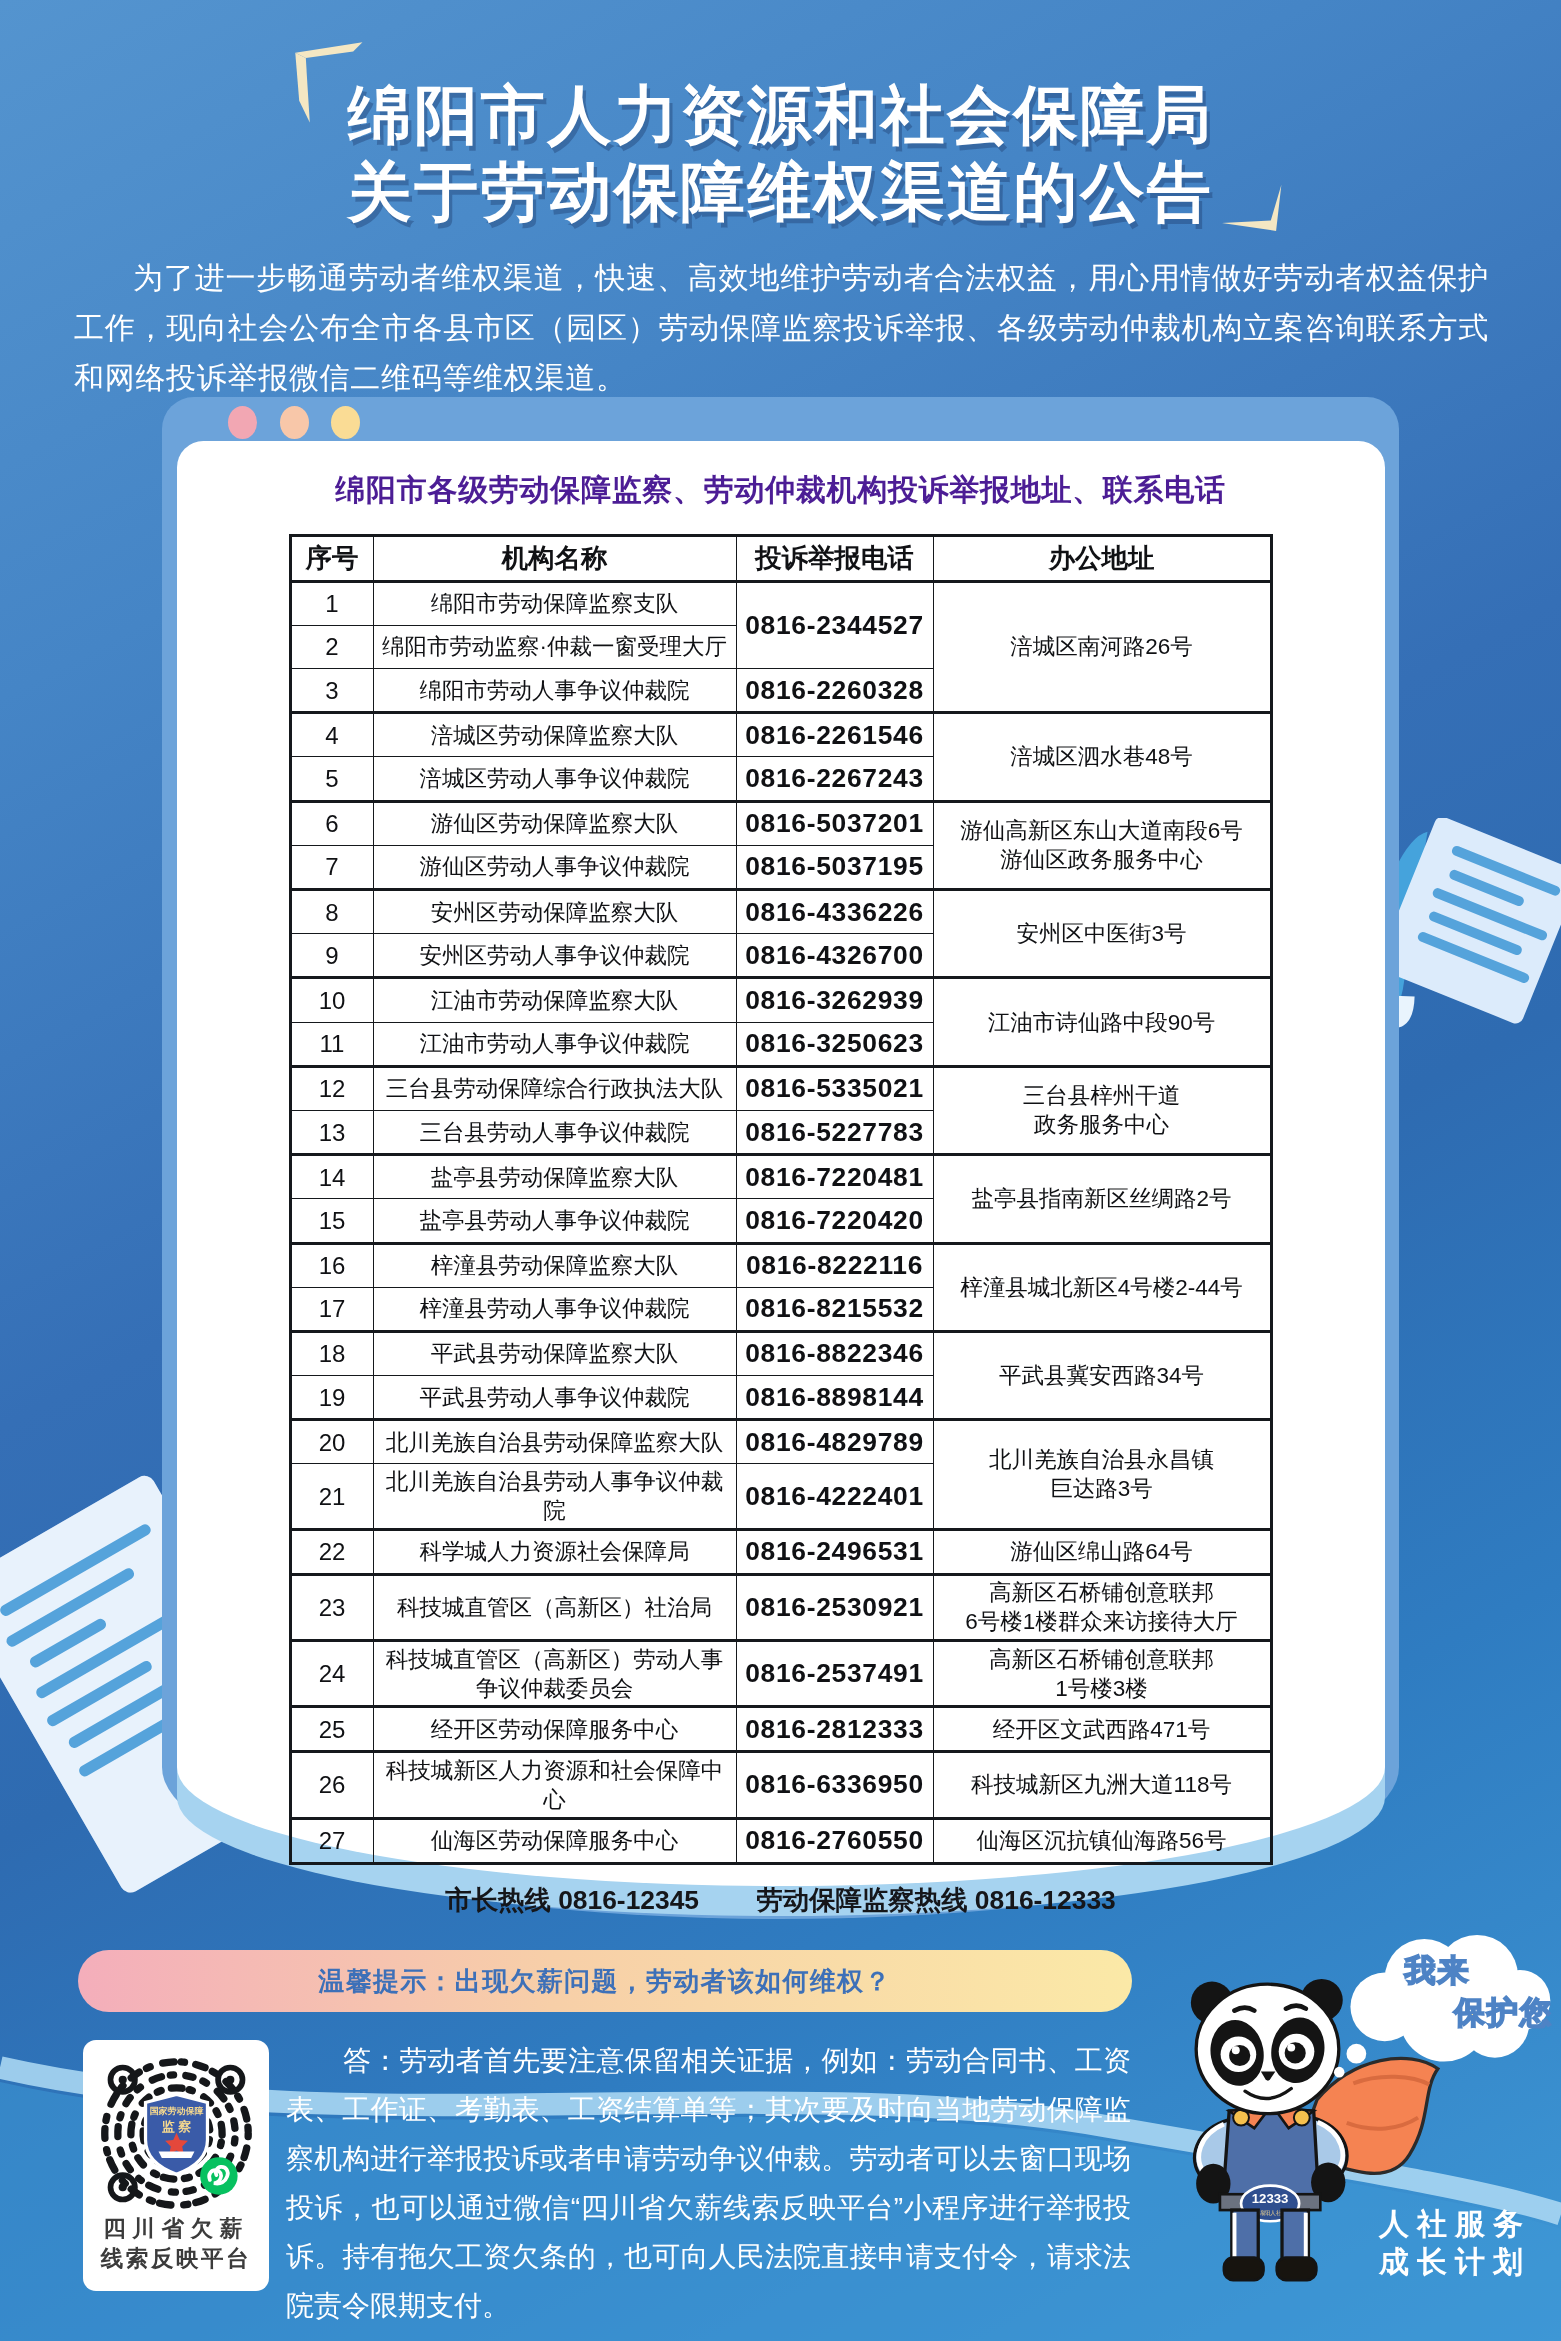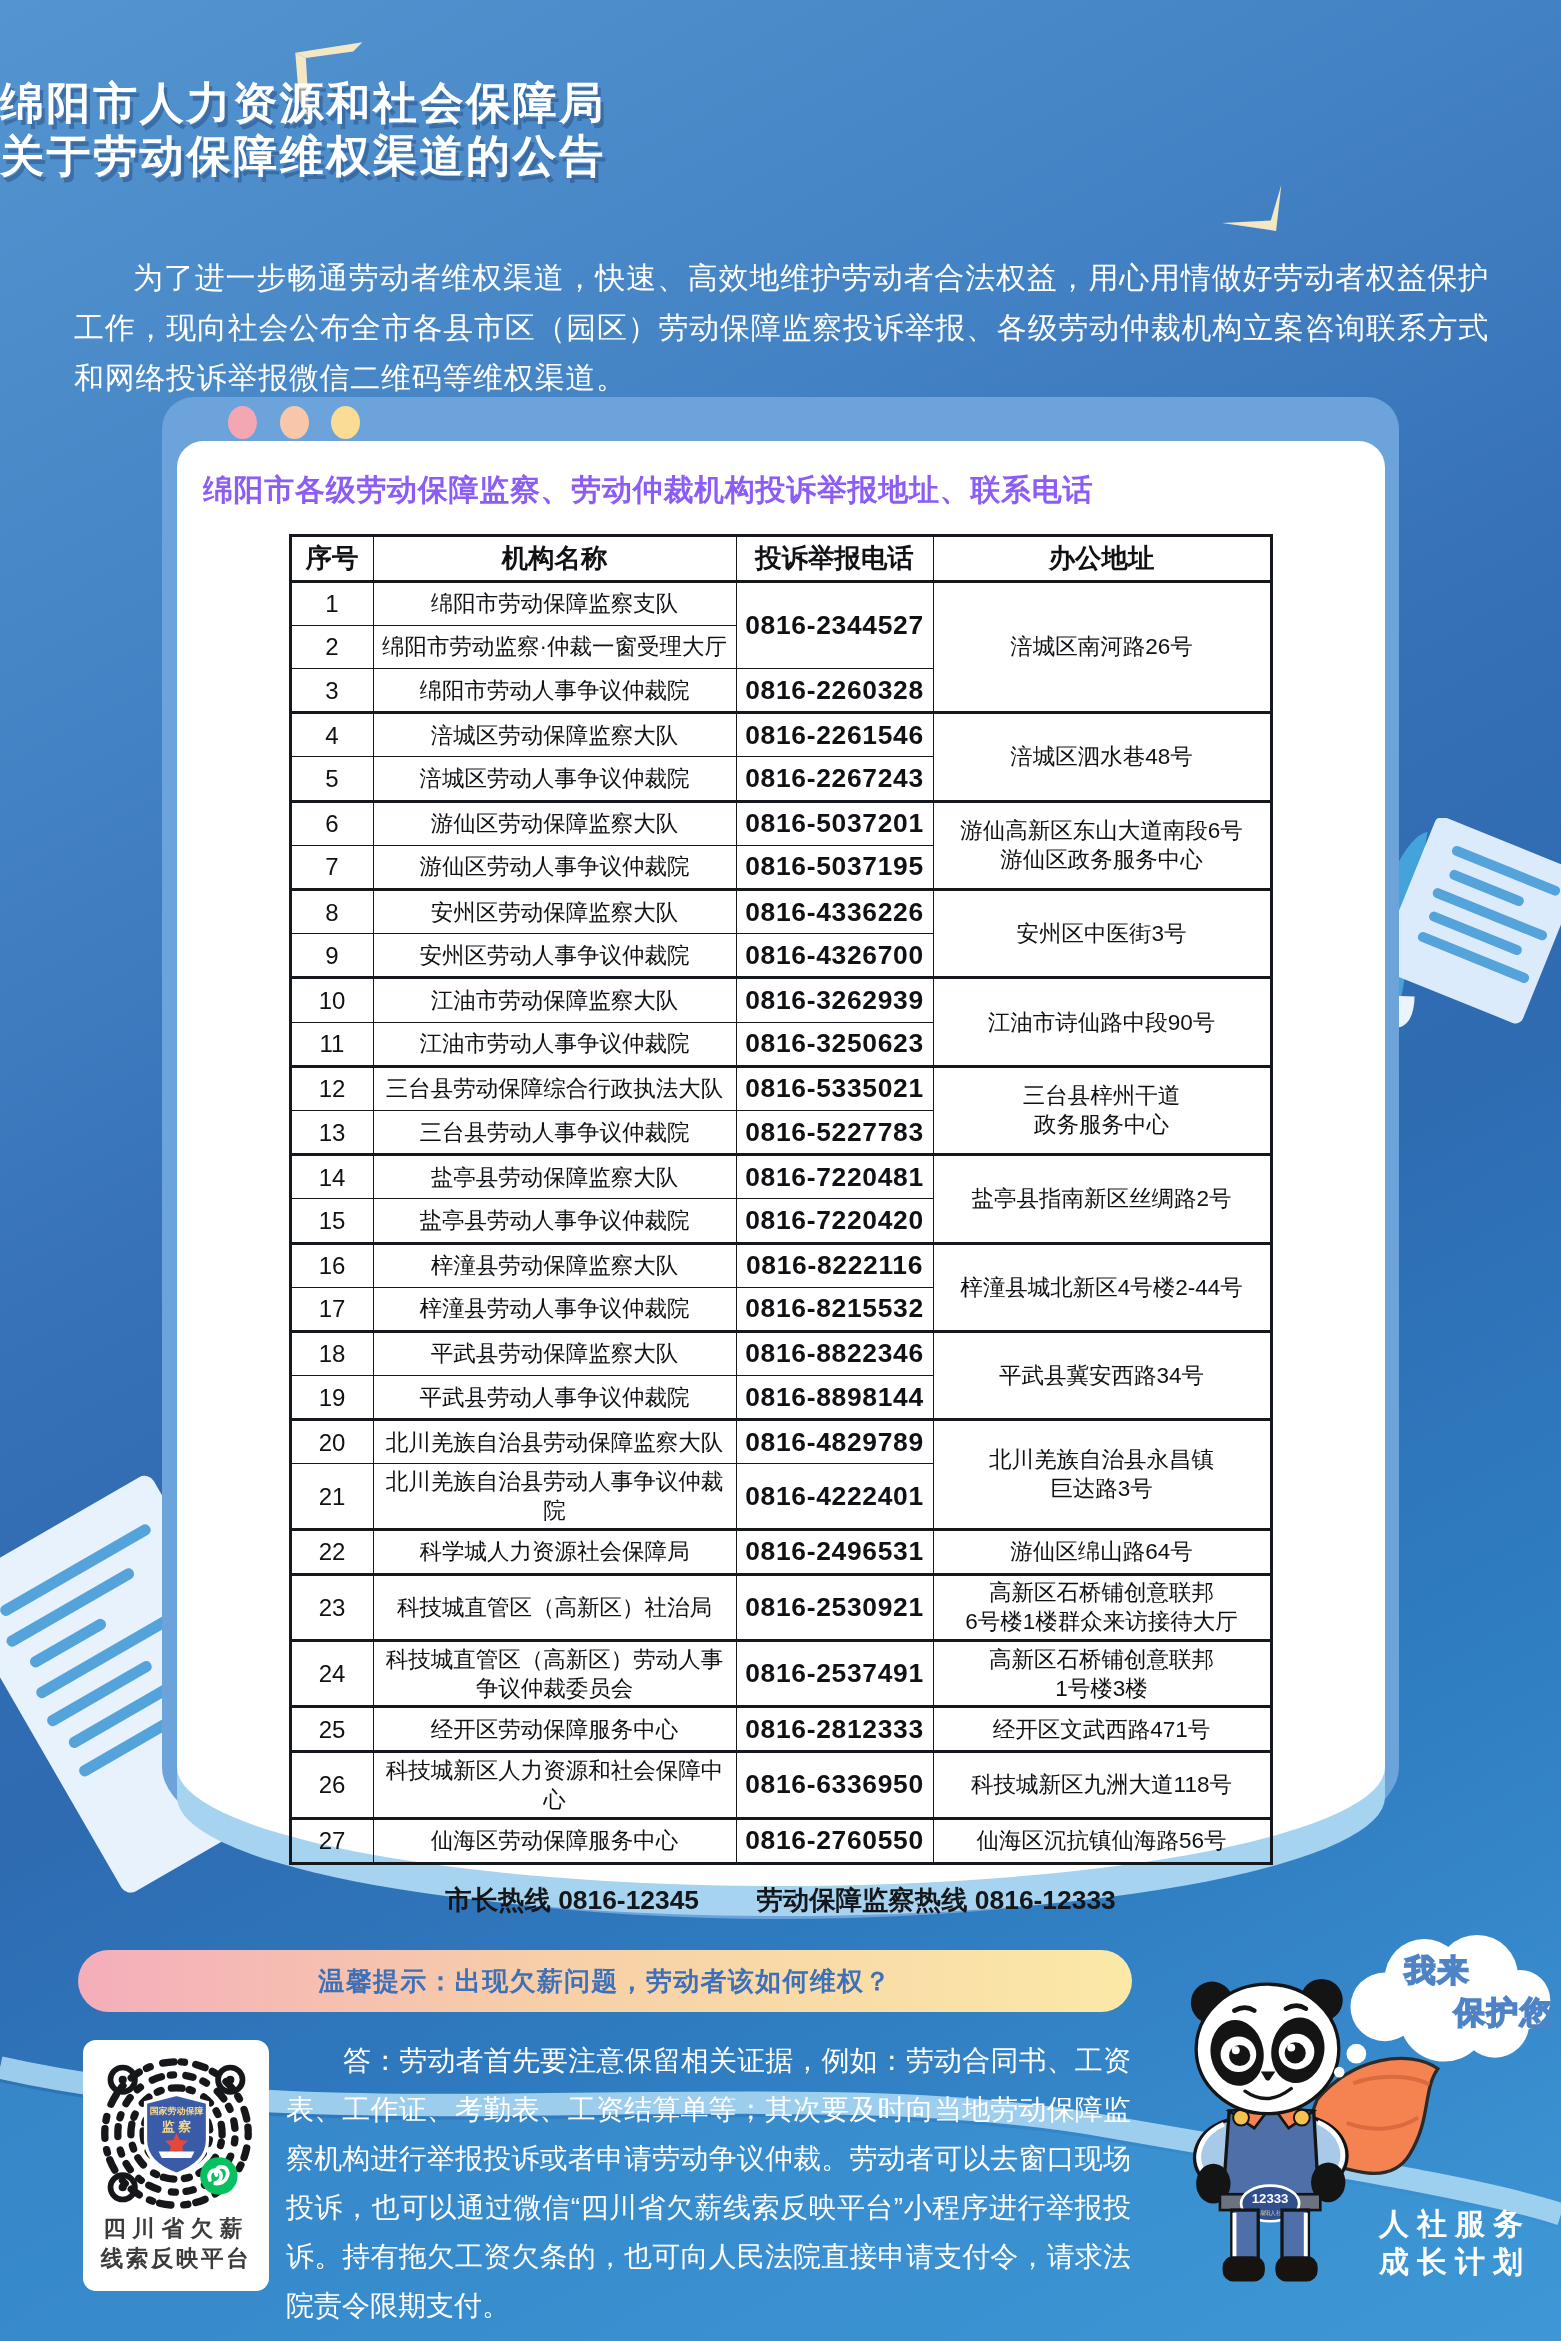--- a/index.html
+++ b/index.html
@@ -5,35 +5,35 @@
   html,body{margin:0;padding:0;background:#20558f;}
   .poster{
     position:relative;width:1561px;height:2342px;overflow:hidden;
     font-family:"Liberation Sans","DejaVu Sans",sans-serif;
     background:linear-gradient(152deg,#5494CF 0%,#4585C6 22%,#356FB6 45%,#2E6BB1 58%,#2F7CC1 76%,#3E97D5 100%);
   }
   .abs{position:absolute;}
   svg{display:block;}
 
   
-  .title{left:0;top:77px;width:1561px;text-align:left;color:#ffffff;
-    font-size:44px;line-height:120%;font-weight:900;letter-spacing:2.6px;
+  .title{left:0;top:77px;width:1561px;text-align:center;color:#ffffff;
+    font-size:64px;line-height:120%;font-weight:900;letter-spacing:2.6px;
     text-shadow:3.3px 4.6px 0 rgba(30,60,110,.40);}
   .intro{left:74px;top:253px;width:1415px;color:#ffffff;font-size:30px;line-height:50px;
     font-weight:500;text-align:justify;text-indent:59px;letter-spacing:0.7px;}
 
   
   .window-card{left:162px;top:397px;width:1237px;height:1522px;background:#6CA3DA;
     border-radius:32px 32px 50% 50% / 32px 32px 152px 152px;}
   .dot{position:absolute;top:9.3px;width:29px;height:33px;border-radius:50%;}
   .dot1{left:66px;background:#F2A7B3;} .dot2{left:118px;background:#F8C7A9;} .dot3{left:169px;background:#FADC95;}
   .inner-card{position:absolute;left:14.5px;top:44px;width:1208px;height:1445px;background:#ffffff;
     border-radius:26.4px 26.4px 50% 50% / 26.4px 26.4px 119px 119px;
     box-shadow:0 30px 0 0 #A6D3F0;}
-  .table-title{margin:29px 26.4px 22.5px;text-align:left;color:#8b5cf6;font-size:30px;font-weight:800;letter-spacing:0.7px;}
+  .table-title{margin:29px 26.4px 22.5px;text-align:center;color:#4c1d95;font-size:30px;font-weight:800;letter-spacing:0.7px;}
 
   table.orgs{border-collapse:collapse;table-layout:fixed;width:981px;margin:0 auto;border:3.3px solid #15181C;}
   table.orgs th,table.orgs td{border:1.3px solid #15181C;text-align:center;vertical-align:middle;
     color:#101114;padding:2.6px 4px;white-space:pre-line;}
   table.orgs th{height:38px;font-size:26.4px;font-weight:700;}
   table.orgs td{height:37px;font-size:22.5px;font-weight:500;line-height:29px;}
   table.orgs td.col-no{font-size:24px;}
   table.orgs td.col-phone{font-size:26.4px;font-weight:600;letter-spacing:0.7px;}
   table.orgs tr.group td{border-top-width:3.3px;}
 

